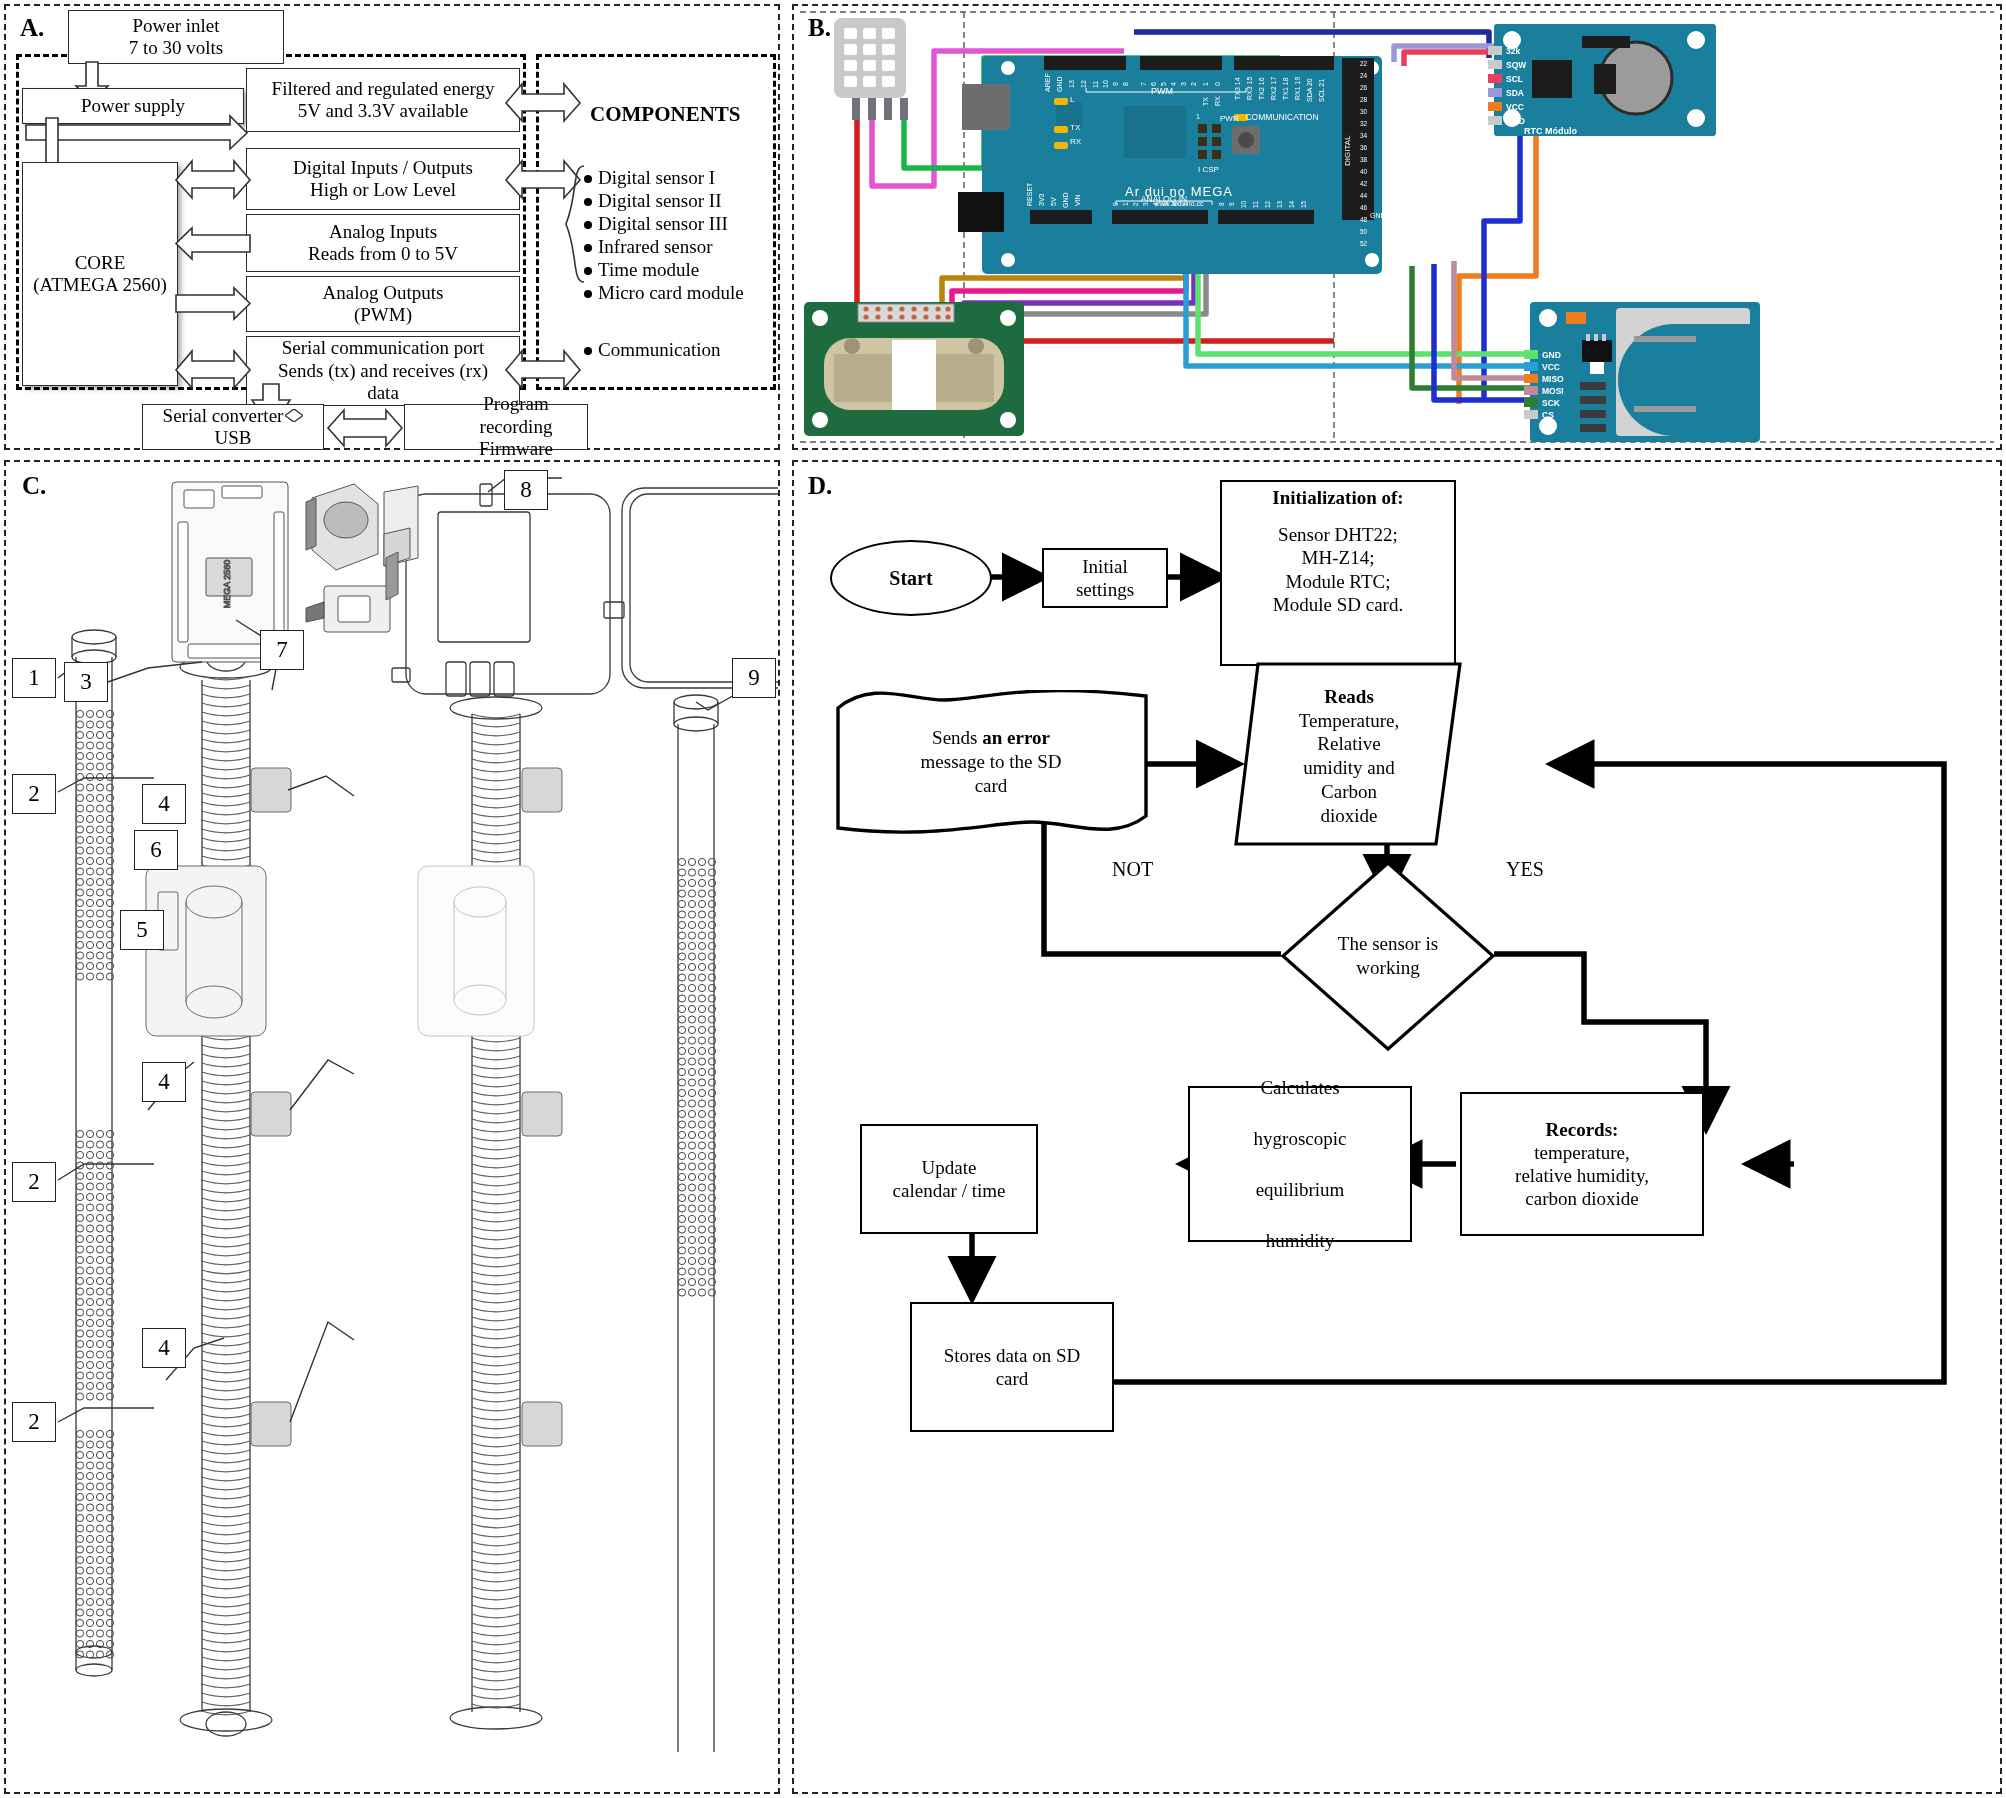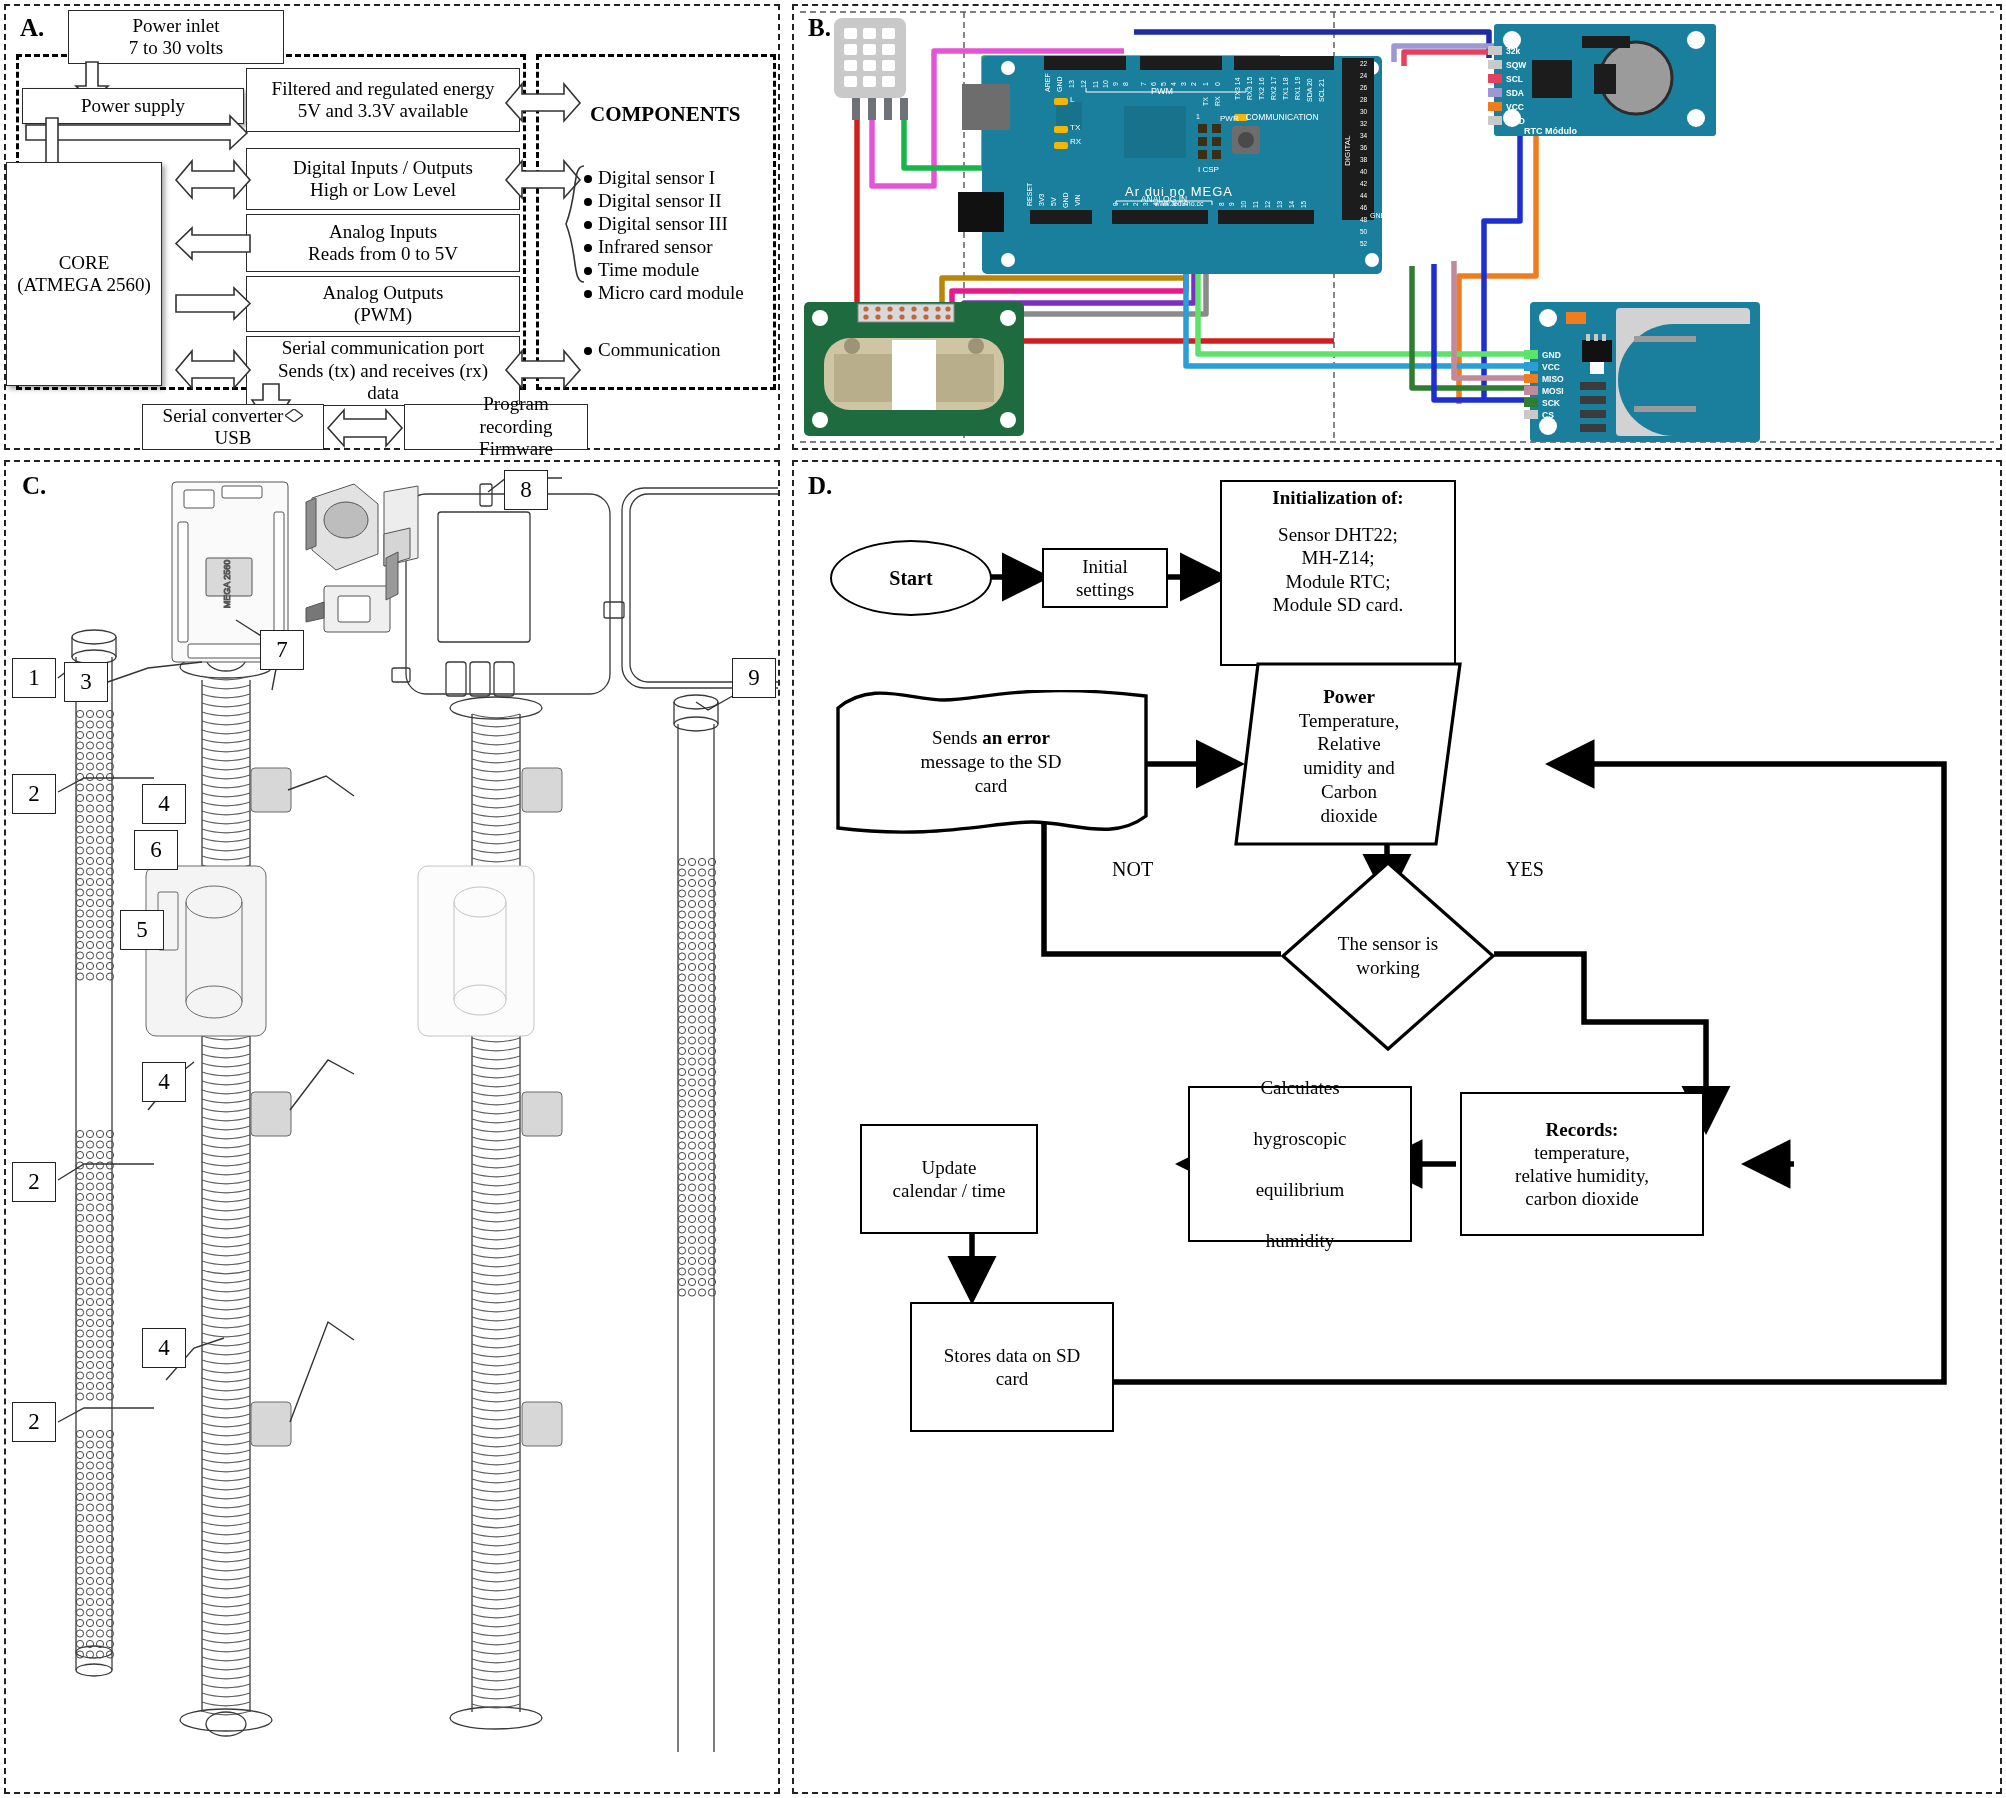--- a/index.html
+++ b/index.html
@@ -100,21 +100,21 @@
           <polygon points="0,9 204,9 204,0 221,17 204,33 204,24 0,24" fill="#fff" stroke="#333" stroke-width="1.6"></polygon>
         </svg>
     </div>
 
     <div class="barrow" style="left:30px; top:112px;">
       <svg width="34" height="66">
           <polygon points="10,0 22,0 22,48 32,48 16,65 0,48 10,48" fill="#fff" stroke="#333" stroke-width="1.6"></polygon>
         </svg>
     </div>
 
-    <div class="bx sh" style="left:0; top:156px; width:156px; height:224px; flex-direction:column;text-align:center;">
+    <div class="bx sh" style="left:16px; top:156px; width:156px; height:224px; flex-direction:column;text-align:center;">
       <span>CORE</span>
       <span>(ATMEGA 2560)</span>
     </div>
 
     <div class="bx" style="left:240px; top:142px; width:274px; height:62px; flex-direction:column;">
       <span>Digital Inputs / Outputs</span>
       <span>High or Low Level</span>
     </div>
     <div class="barrow" style="left:170px; top:155px;">
       <svg width="74" height="38">
@@ -1463,21 +1463,21 @@
       <span>Sensor DHT22;</span>
       <span>MH-Z14;</span>
       <span>Module RTC;</span>
       <span>Module SD card.</span>
     </div>
 
     <svg style="position:absolute; left:440px; top:200px;" width="230" height="186">
       <polygon points="24,2 226,2 202,182 2,182" fill="#fff" stroke="#000" stroke-width="3.2"></polygon>
     </svg>
     <div class="d-para" style="left:452px; top:208px; width:206px; height:172px;">
-      <b>Power</b>
+      <b>Reads</b>
       <span>Temperature,</span>
       <span>Relative</span>
       <span>umidity and</span>
       <span>Carbon</span>
       <span>dioxide</span>
     </div>
 
     <svg style="position:absolute; left:38px; top:228px;" width="320" height="146">
       <path d="M6,18 C40,-10 78,10 112,10 C150,10 190,-8 314,6 L314,126 C280,152 240,132 200,132 C160,132 100,150 6,138 Z" fill="#fff" stroke="#000" stroke-width="3.4"></path>
     </svg>

